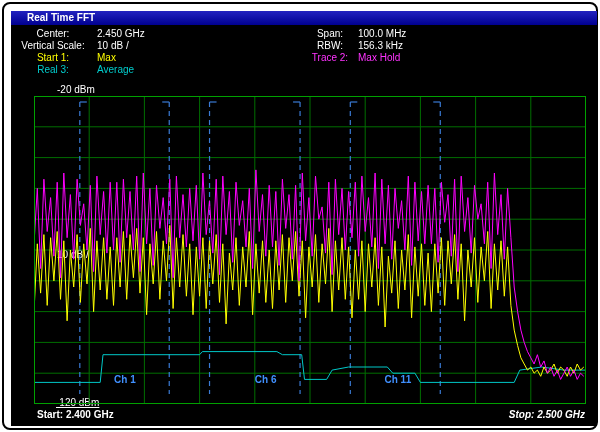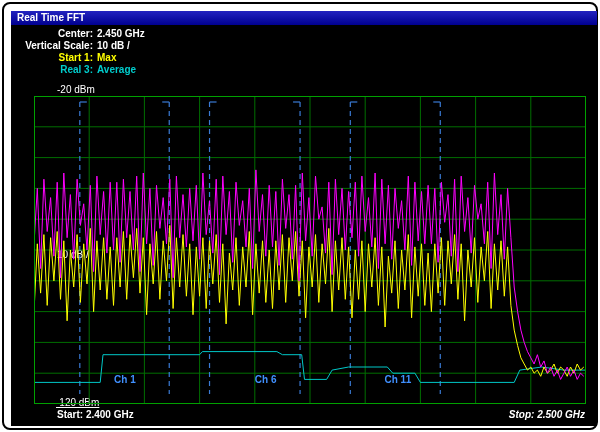--- a/index.html
+++ b/index.html
@@ -8,40 +8,40 @@
     background:#ffffff;font-family:"Liberation Sans",sans-serif;
   }
   .frame{
     position:absolute;left:2px;top:2px;width:592px;height:424px;
     border:2px solid #000000;border-radius:8px;background:#ffffff;
   }
   .titlebar{
     position:absolute;left:7px;top:7px;width:586px;height:14px;
     background:linear-gradient(#2222c0,#000090);
     color:#ffffff;font-size:10px;font-weight:bold;line-height:14px;
-    padding-left:6px;box-sizing:border-box;
+    padding-left:16px;box-sizing:border-box;
   }
   .content{
     position:absolute;left:7px;top:21px;width:586px;height:401px;
     background:#000000;
   }
   .hdr{position:absolute;display:grid;column-gap:4px;font-size:10px;line-height:12px;}
   .hdr-left{top:3px;left:2px;grid-template-columns:80px auto;}
   .hdr-right{top:3px;left:295px;grid-template-columns:48px auto;}
-  .hlabel{text-align:right;font-weight:bold;}
-  .hvalue{text-align:left;font-weight:bold;}
+  .hlabel{text-align:center;font-weight:normal;}
+  .hvalue{text-align:left;}
   .c-white{color:#ffffff;}
   .c-yellow{color:#ffff00;}
   .c-cyan{color:#00cccc;}
   .c-magenta{color:#ff33ff;}
   .ylab{position:absolute;color:#ffffff;font-size:10px;line-height:11px;margin-left:44px;}
   .lab-top{left:2px;top:59px;}
   .lab-mid{left:2px;top:224px;}
   .lab-bot{left:1px;top:372px;text-decoration:underline;}
-  .xlab{position:absolute;color:#ffffff;font-size:10px;font-weight:bold;line-height:11px;top:384px;margin-left:20px;}
+  .xlab{position:absolute;color:#ffffff;font-size:10px;font-weight:bold;line-height:11px;top:384px;}
   .lab-start{left:26px;}
   .lab-stop{right:12px;font-style:italic;}
   .plotwrap{position:absolute;left:23px;top:71px;width:464px;height:308px;}
   svg{display:block;}
 </style>
 </head>
 <body>
 
 <div class="frame">
   <div class="titlebar">
@@ -54,20 +54,28 @@
       <div class="hlabel c-white">Center:</div>
       <div class="hvalue c-white">2.450 GHz</div>
       <div class="hlabel c-white">Vertical Scale:</div>
       <div class="hvalue c-white">10 dB /</div>
       <div class="hlabel c-yellow">Start 1:</div>
       <div class="hvalue c-yellow">Max</div>
       <div class="hlabel c-cyan">Real 3:</div>
       <div class="hvalue c-cyan">Average</div>
     </div>
 
+    <div class="hdr hdr-right">
+      <div class="hlabel c-white">Span:</div>
+      <div class="hvalue c-white">100.0 MHz</div>
+      <div class="hlabel c-white">RBW:</div>
+      <div class="hvalue c-white">156.3 kHz</div>
+      <div class="hlabel c-magenta">Trace 2:</div>
+      <div class="hvalue c-magenta">Max Hold</div>
+    </div>
 
     <div class="ylab lab-top">-20 dBm</div>
     <div class="ylab lab-mid">10 dB /</div>
     <div class="ylab lab-bot">-120 dBm</div>
 
     <div class="plotwrap">
       <svg id="plot-svg" width="552" height="308" viewBox="0 0 552 308">
           <g>
             <line x1="0" y1="0" x2="0" y2="308" stroke="#006e00" stroke-width="1"></line>
             <line x1="55.2" y1="0" x2="55.2" y2="308" stroke="#006e00" stroke-width="1"></line>

